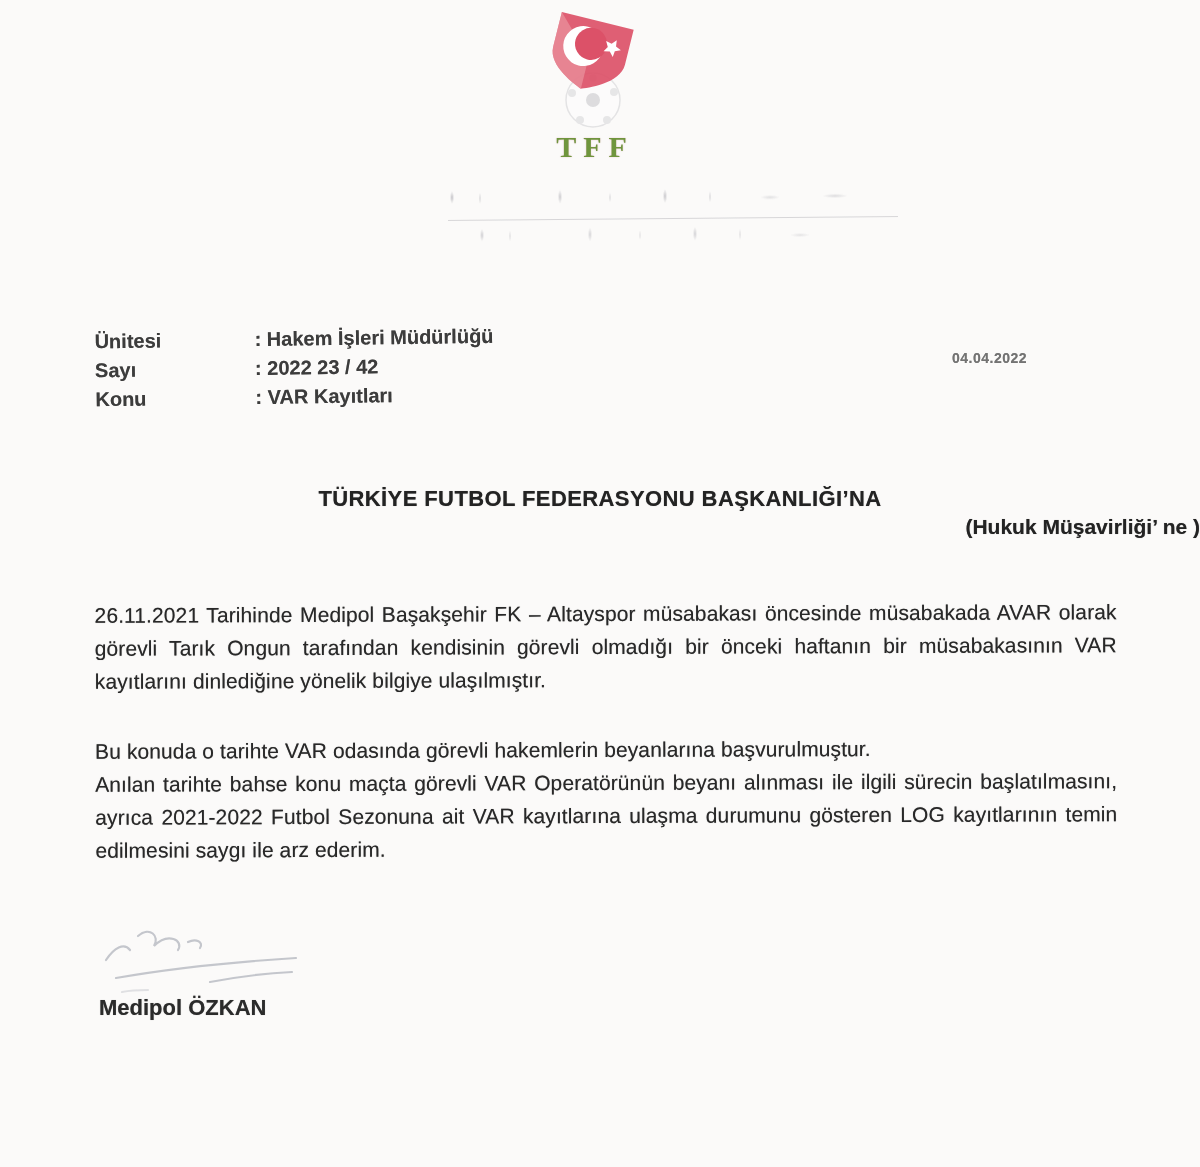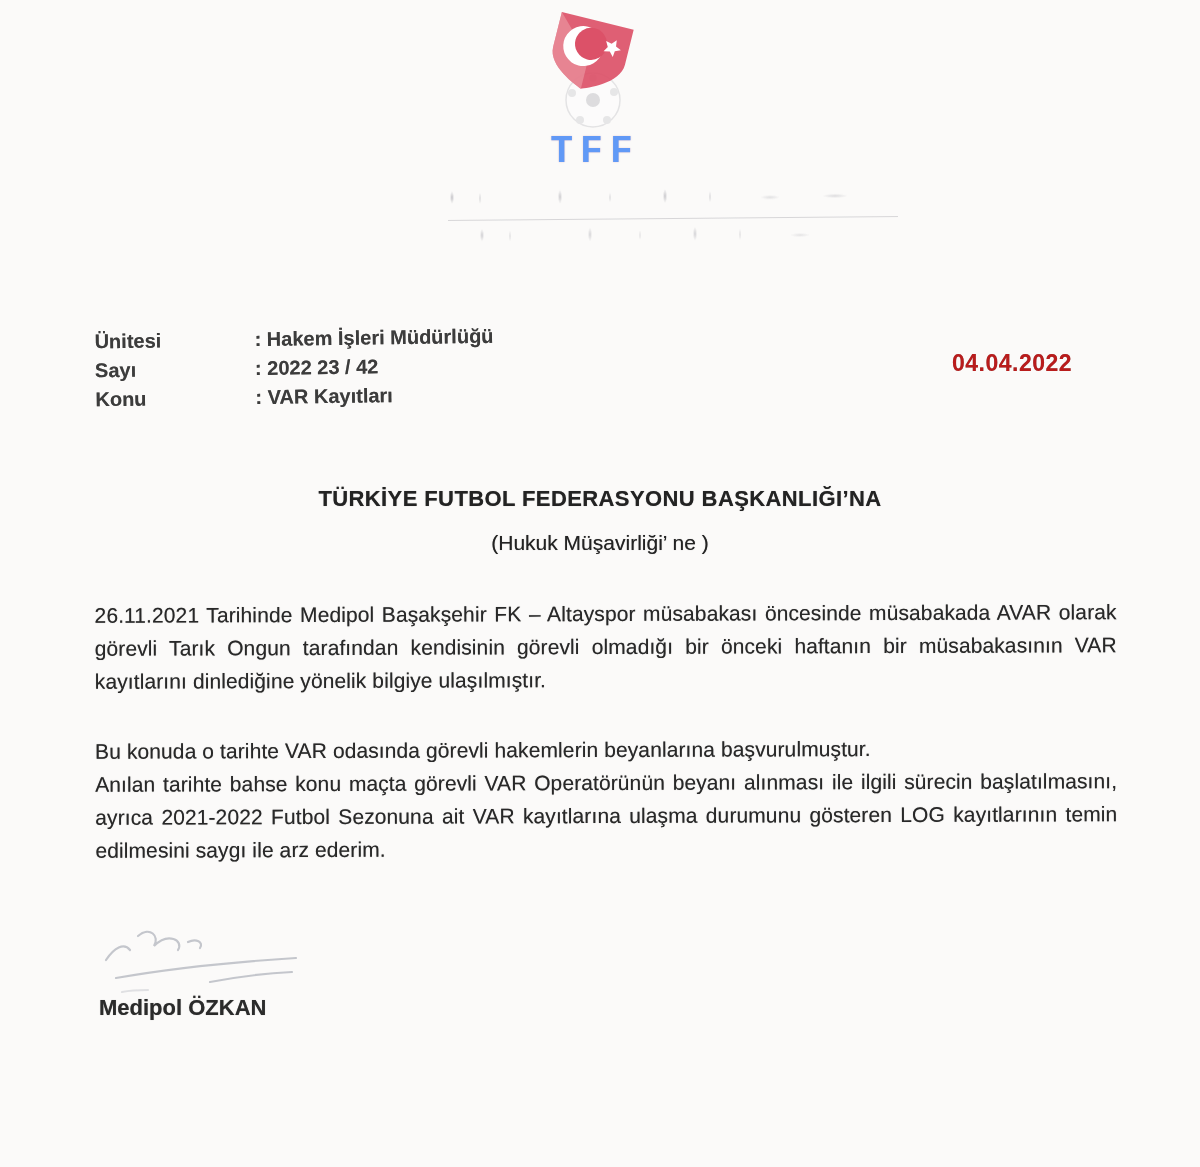--- a/index.html
+++ b/index.html
@@ -10,23 +10,23 @@
     background:#fbfaf9;
     overflow:hidden;
     font-family:"Liberation Sans", sans-serif;
     color:#2b2b2b;
   }
   
   .logo-wrap{position:absolute;left:536px;top:8px;width:120px;height:130px;}
   .wordmark{
     position:absolute;left:520px;top:130px;width:150px;
     text-align:center;
-    font-family:Liberation Mono, monospace;
-    font-weight:bold;font-size:38px;letter-spacing:7px;
-    color:#3b82f6;opacity:.8;
+    font-family:Liberation Serif, serif;
+    font-weight:bold;font-size:30px;letter-spacing:7px;
+    color:#4d7c0f;opacity:.8;
     text-shadow:0 0 1.5px rgba(194,105,123,.55);
   }
   .faded-lines{position:absolute;left:440px;top:188px;width:470px;height:60px;}
   .faded-row{
     height:16px;margin-bottom:4px;
     background-image:
       radial-gradient(3px 9px at 12px 8px, rgba(90,90,105,.35), transparent 70%),
       radial-gradient(2px 8px at 40px 9px, rgba(90,90,105,.22), transparent 70%),
       radial-gradient(3px 10px at 120px 8px, rgba(90,90,105,.30), transparent 70%),
       radial-gradient(2px 7px at 170px 9px, rgba(90,90,105,.20), transparent 70%),
@@ -49,32 +49,32 @@
     position:absolute;left:95px;top:326px;
     transform:rotate(-.8deg);
     font-size:20px;font-weight:bold;color:#3c3c3c;
     text-shadow:0 0 .6px rgba(60,60,60,.55);
   }
   .meta-row{display:flex;height:29px;align-items:flex-start;}
   .meta-label{width:160px;}
   .meta-value{width:460px;}
   .date{
     position:absolute;left:952px;top:350px;
-    font-size:23px;font-weight:bold;color:#b91c1c;
+    font-size:14px;font-weight:bold;color:#737373;
     letter-spacing:.5px;
     text-shadow:0 0 .6px rgba(70,70,70,.5);
   }
   
   .title-block{
     position:absolute;left:0;top:486px;width:1200px;
     text-align:center;color:#232323;
     text-shadow:0 0 .7px rgba(35,35,35,.6);
   }
   .title-line1{font-size:22px;font-weight:bold;letter-spacing:.4px;}
-  .title-line2{font-size:21px;font-weight:normal;margin-top:19px;}
+  .title-line2{font-size:21px;font-weight:bold;margin-top:3px;text-align:right;}
   
   .body-text{
     position:absolute;left:95px;top:597px;width:1022px;
     font-size:21px;line-height:33px;color:#282828;
     text-shadow:0 0 .7px rgba(45,45,45,.55);
     transform:rotate(-.2deg);
     letter-spacing:.1px;
   }
   .para1{text-align:justify;}
   .para2{margin-top:37px;}

